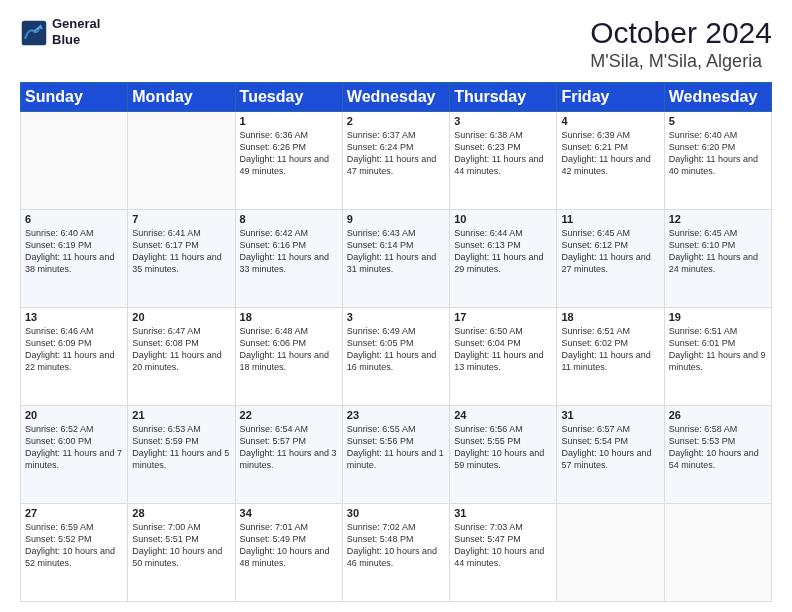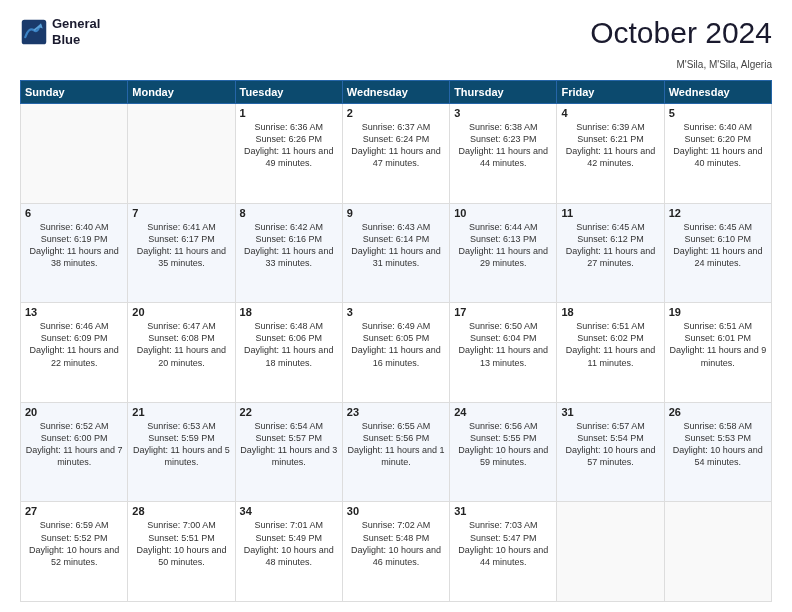--- a/index.html
+++ b/index.html
@@ -18,58 +18,58 @@
       flex-direction: column;
     }
     .header {
       display: flex;
       align-items: flex-start;
       justify-content: space-between;
       margin-bottom: 10px;
     }
     .logo {
       display: flex;
-      align-items: center;
+      align-items: flex-end;
       gap: 4px;
     }
     .logo-text {
       font-size: 13px;
       font-weight: bold;
       color: #1a1a2e;
       line-height: 1.2;
     }
     .logo-icon {
       width: 28px;
       height: 28px;
     }
     .title-block {
-      text-align: right;
+      text-align: left;
     }
     .title-block .month-year {
       font-size: 30px;
       font-weight: 300;
       color: #1a1a2e;
       line-height: 1.1;
     }
     .title-block .location {
-      font-size: 10px;
+      font-size: 18px;
       color: #444;
-      margin-top: 10px;
+      margin-top: 2px;
     }
     .calendar {
       flex: 1;
       border: 1px solid #ccc;
       border-collapse: collapse;
       width: 100%;
       table-layout: fixed;
     }
     .calendar th {
-      background: #0c4a6e;
+      background: #1d4ed8;
       color: #fff;
-      font-size: 11px;
+      font-size: 16px;
       font-weight: 600;
       padding: 5px 4px;
       text-align: left;
       border: 1px solid #2565a8;
     }
     .calendar td {
       border: 1px solid #ddd;
       vertical-align: top;
       padding: 3px 4px;
       font-size: 9.5px;
@@ -86,21 +86,20 @@
     .day-num {
       font-size: 11px;
       font-weight: bold;
       margin-bottom: 2px;
       display: block;
     }
     .day-info {
       font-size: 9px;
       color: #333;
       line-height: 1.35;
-      text-align: center;
     }
   </style>
 </head>
 <body>
 
 <div class="page">
   <div class="header">
     <div class="logo">
       <svg class="logo-icon" viewBox="0 0 32 32">
         <rect x="2" y="2" width="28" height="28" rx="3" fill="#1a3a6b"></rect>

